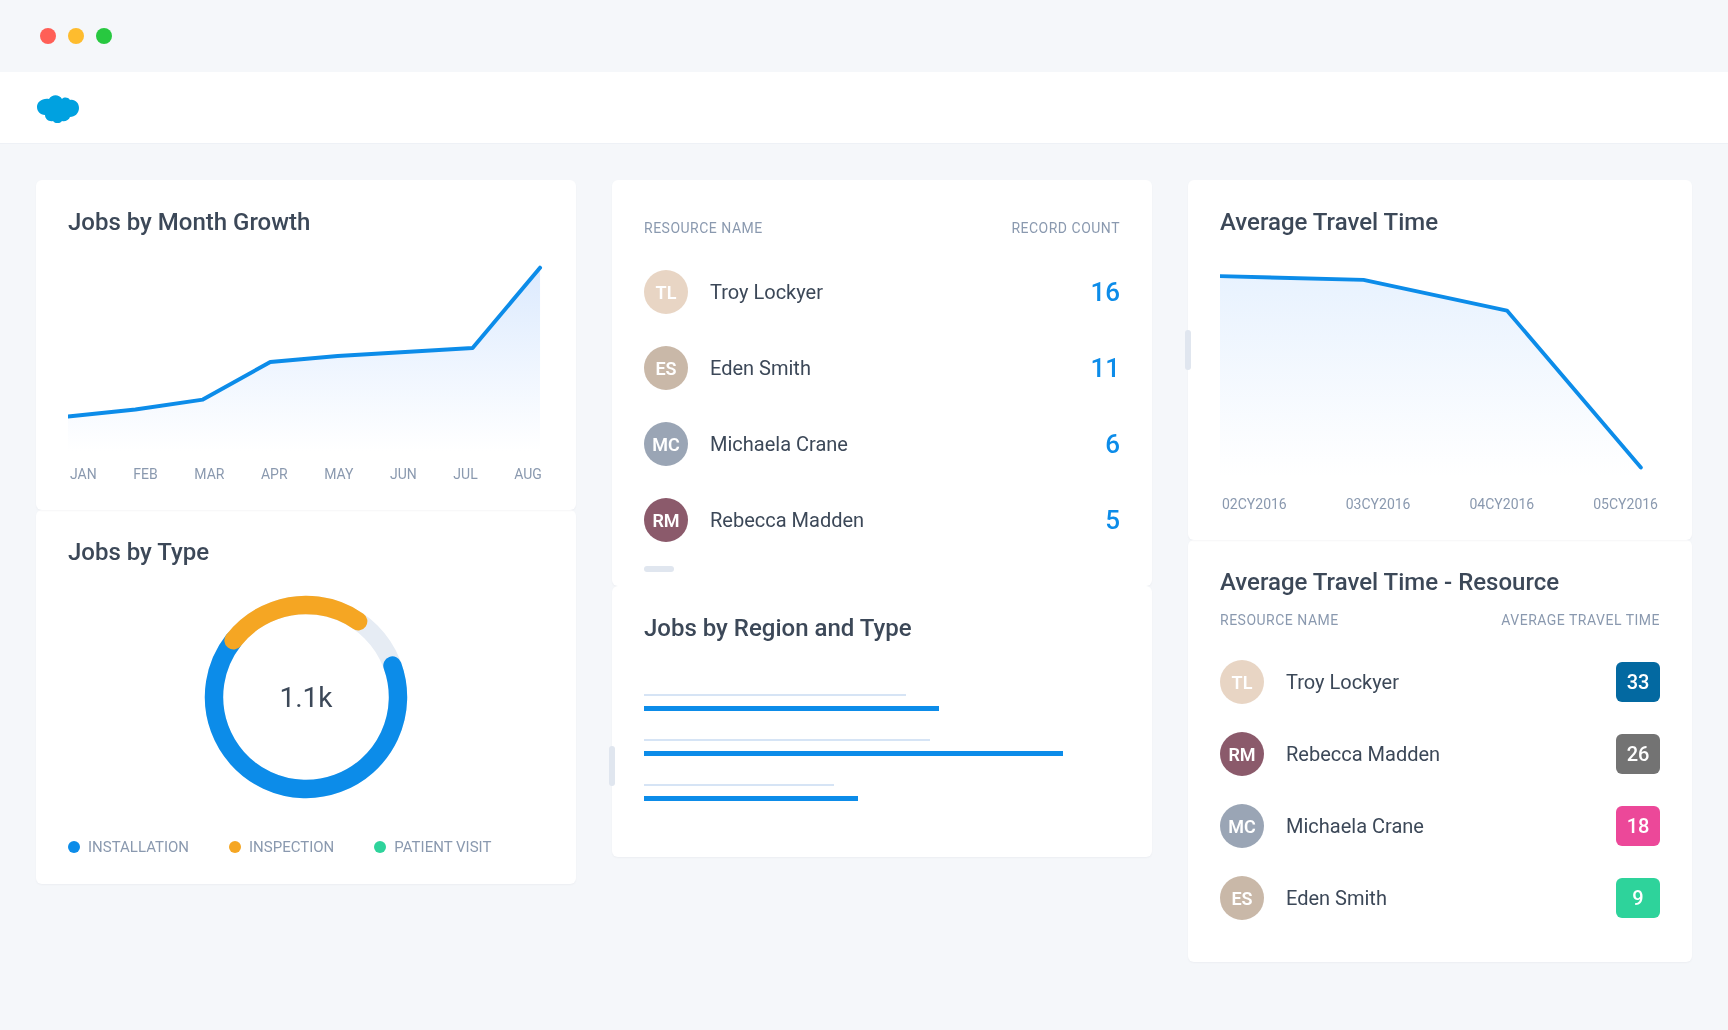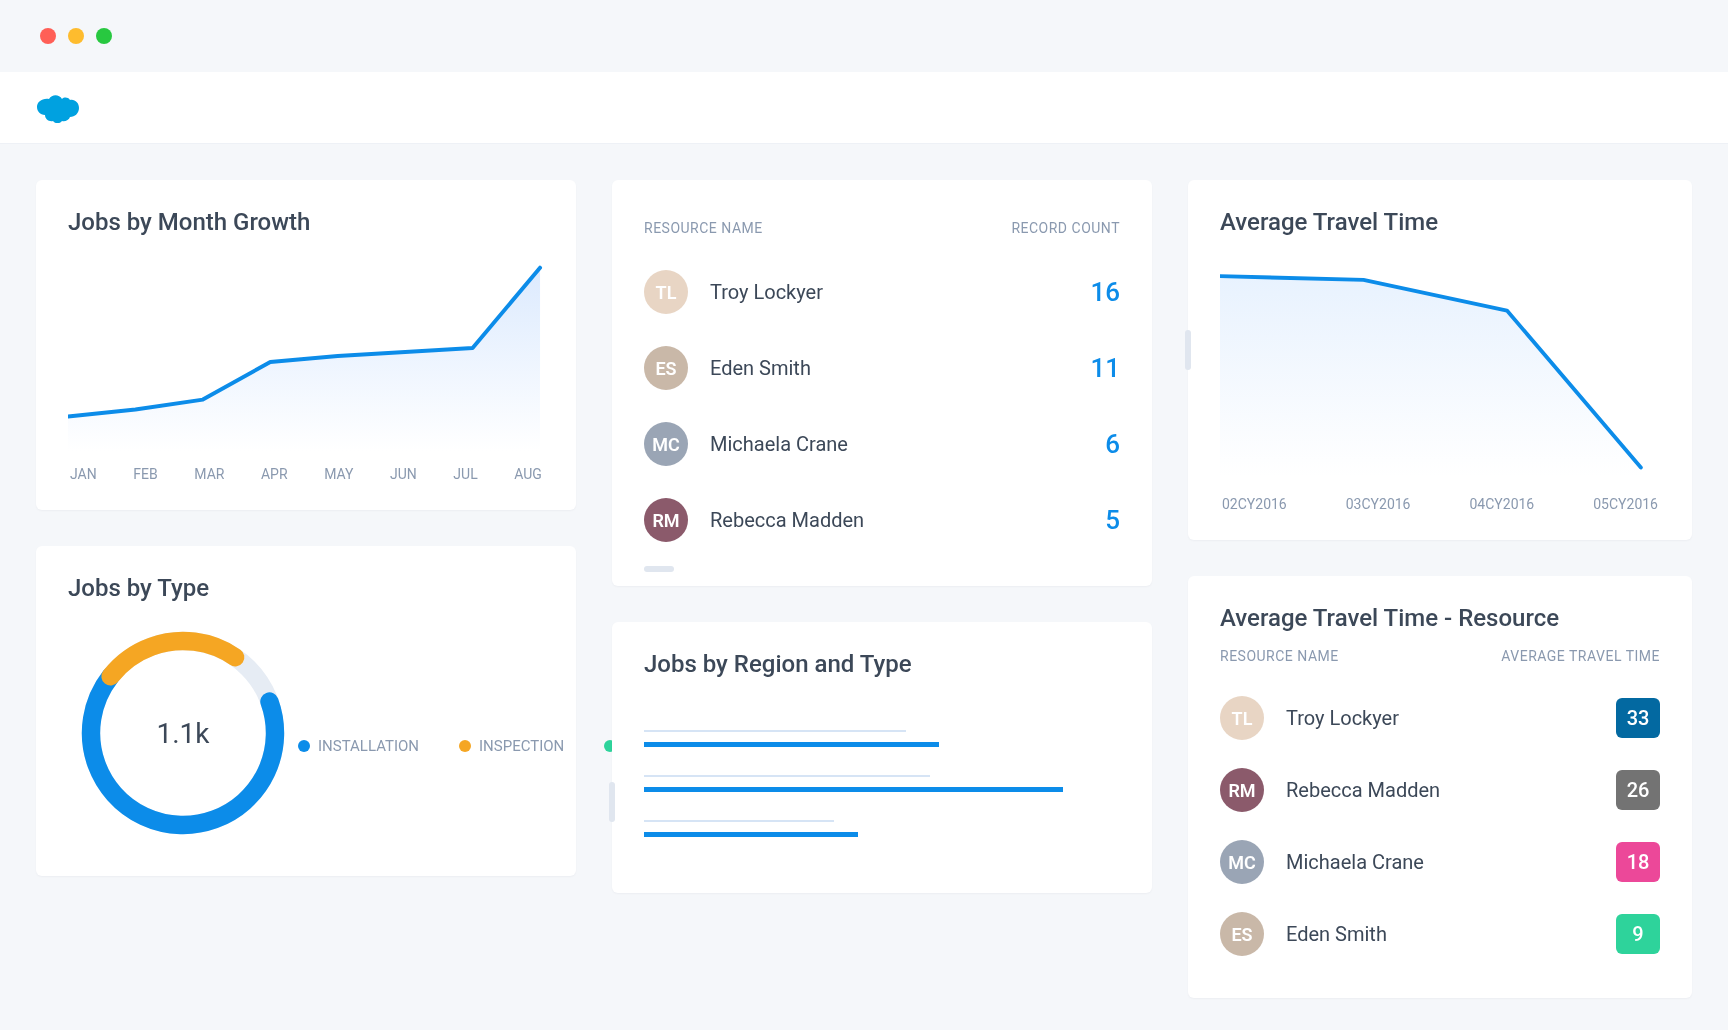--- a/index.html
+++ b/index.html
@@ -76,21 +76,21 @@
   .leader-count { font-size: 26px; font-weight:500; color:#0c8ce9; }
   .x-axis {
     display:flex;
     justify-content: space-between;
     font-size: 14px;
     color:#8a99af;
     margin-top: 14px;
     padding: 0 2px;
   }
   .chart-area { position: relative; width:100%; }
-  .donut-wrap { display:flex; align-items:center; }
+  .donut-wrap { display:flex; flex-direction:column; align-items:center; }
   .donut-center {
     position:absolute; inset:0;
     display:flex; align-items:center; justify-content:center;
     font-size:28px; color:#3c4858;
   }
   .legend-row { display:flex; gap: 40px; margin-top: 26px; font-size:15px; color:#8a99af; width:100%; }
   .legend-item { display:flex; align-items:center; gap:8px; white-space:nowrap; }
   .legend-swatch { width:12px; height:12px; border-radius:50%; }
   .travel-row {
     display:flex; align-items:center; padding: 14px 0;
@@ -108,21 +108,21 @@
   .region-line-thin {
     height: 2px; background:#d6e4f5; margin-bottom: 10px;
   }
   .region-line-thick {
     height: 5px; background:#0c8ce9;
   }
   .scroll-indicator {
     width:6px; height:40px; background:#e0e6ef; border-radius:3px;
     position:absolute;
   }
-  .colstack { display:flex; flex-direction:column; gap:36px; }
+  .colstack { display:flex; flex-direction:column; }
 </style>
 </head>
 <body>
 
 <div class="window-chrome">
   <div class="dot dot-red"></div>
   <div class="dot dot-yellow"></div>
   <div class="dot dot-green"></div>
 </div>
 

